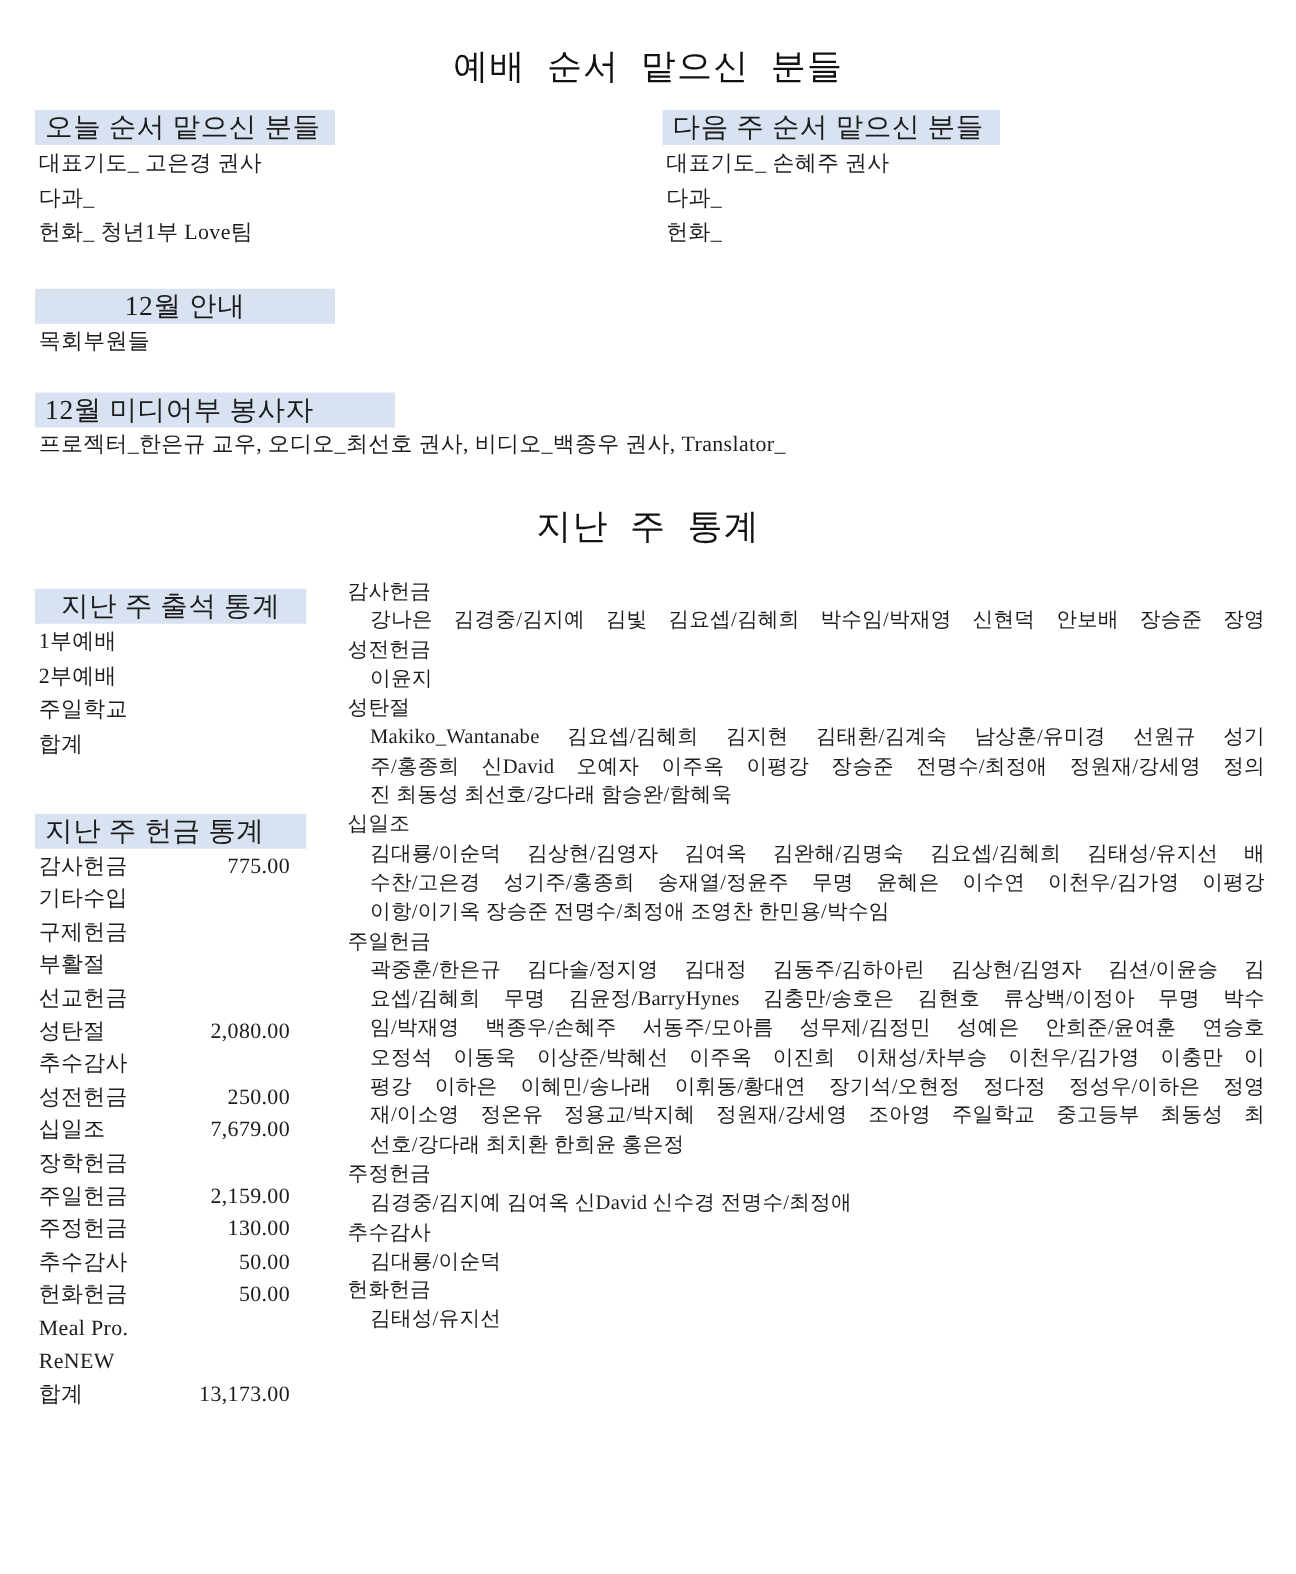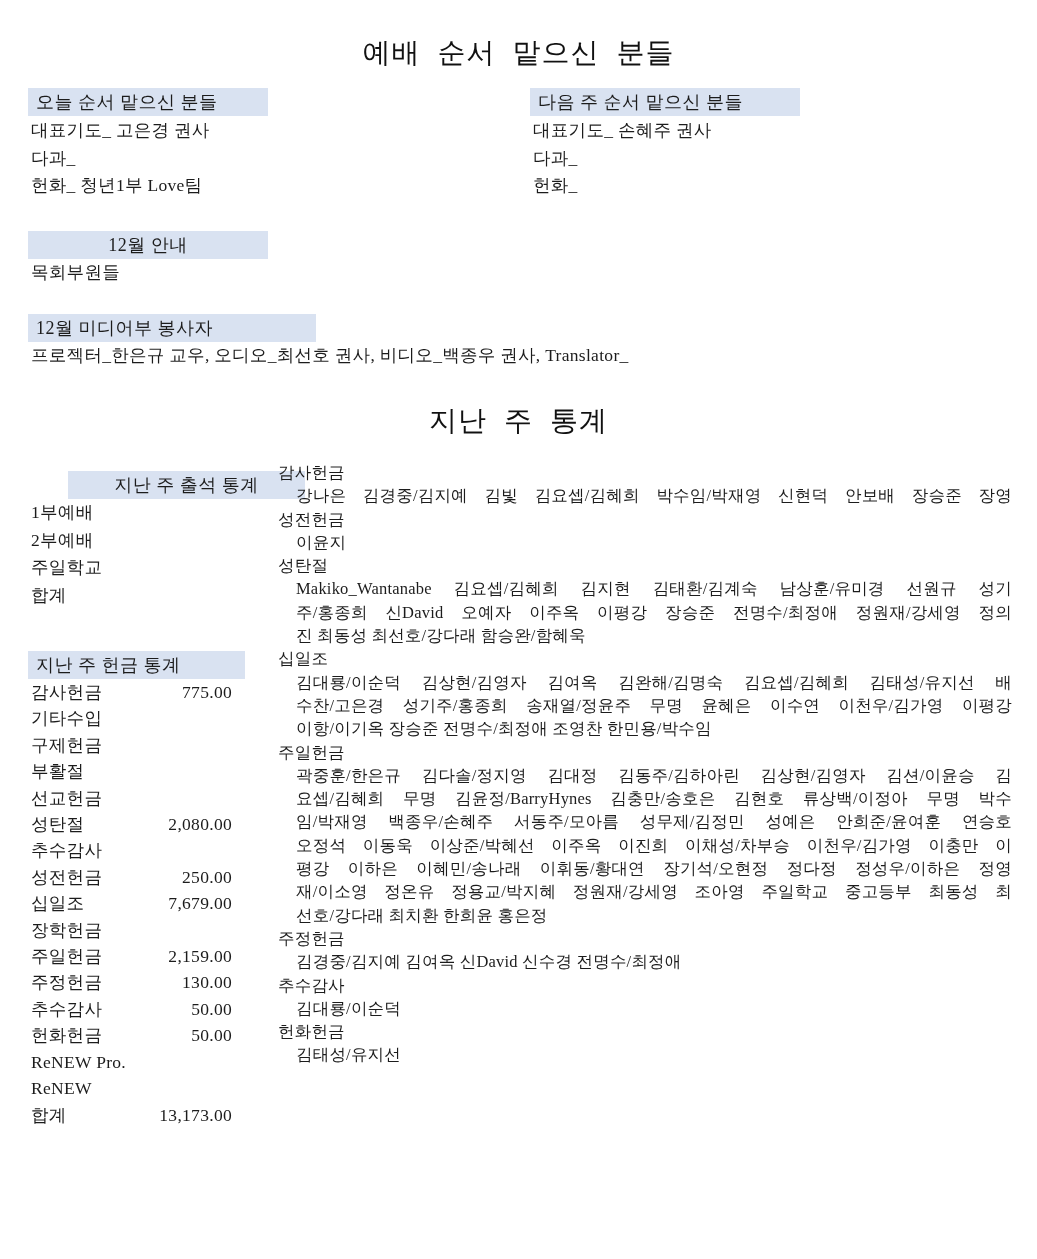--- a/index.html
+++ b/index.html
@@ -22,32 +22,32 @@
     letter-spacing: 1px;
     word-spacing: 9px;
     color: #111111;
   }
   #title-main  { top: 34px; }
   #title-stats { top: 402px; }
 
   .hl-box {
     position: absolute;
     background: #d9e2f1;
-    font-size: 18px;
+    font-size: 22px;
     line-height: 28px;
     height: 28px;
     padding: 0 8px;
     white-space: nowrap;
     letter-spacing: 0.5px;
   }
   #today-header  { left: 28px;  top: 88px;  width: 240px; }
   #next-header   { left: 530px; top: 88px;  width: 270px; }
   #dec-header    { left: 28px;  top: 231px; width: 240px; text-align: center; }
   #media-header  { left: 28px;  top: 314px; width: 288px; }
-  #att-header    { left: 28px;  top: 471px; width: 237px; text-align: center; margin-left: 40px; }
+  #att-header    { left: 28px;  top: 471px; width: 217px; text-align: center; }
   #off-header    { left: 28px;  top: 651px; width: 217px; }
 
   .line-group {
     position: absolute;
     font-size: 17.5px;
     line-height: 27.5px;
     white-space: nowrap;
     letter-spacing: 0.3px;
   }
   #today-lines { left: 31px;  top: 117px; }
@@ -178,21 +178,21 @@
       </div>
       <div class="off-row">
         <span>추수감사</span>
         <span class="off-val">50.00</span>
       </div>
       <div class="off-row">
         <span>헌화헌금</span>
         <span class="off-val">50.00</span>
       </div>
       <div class="off-row">
-        <span>ReNEW Pro.</span>
+        <span>Meal Pro.</span>
         <span class="off-val"></span>
       </div>
       <div class="off-row">
         <span>ReNEW</span>
         <span class="off-val"></span>
       </div>
       <div class="off-row">
         <span>합계</span>
         <span class="off-val">13,173.00</span>
       </div>

